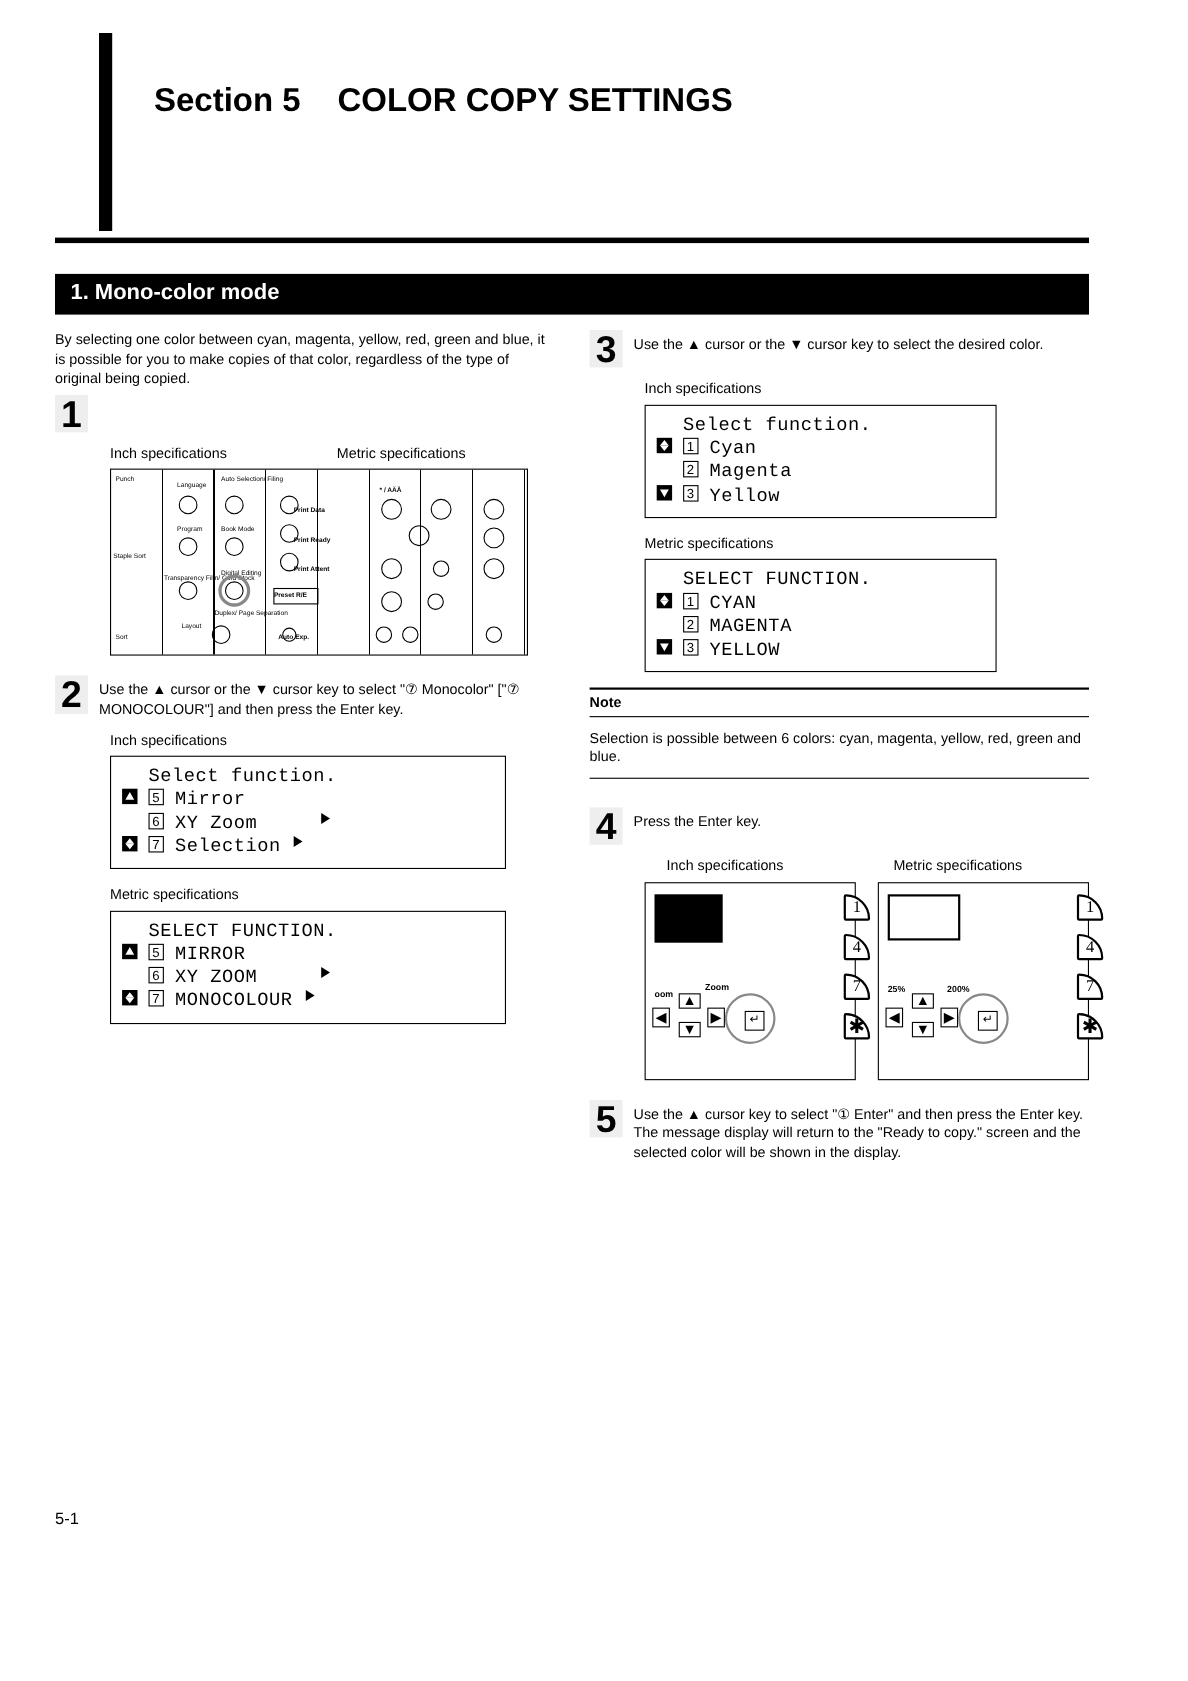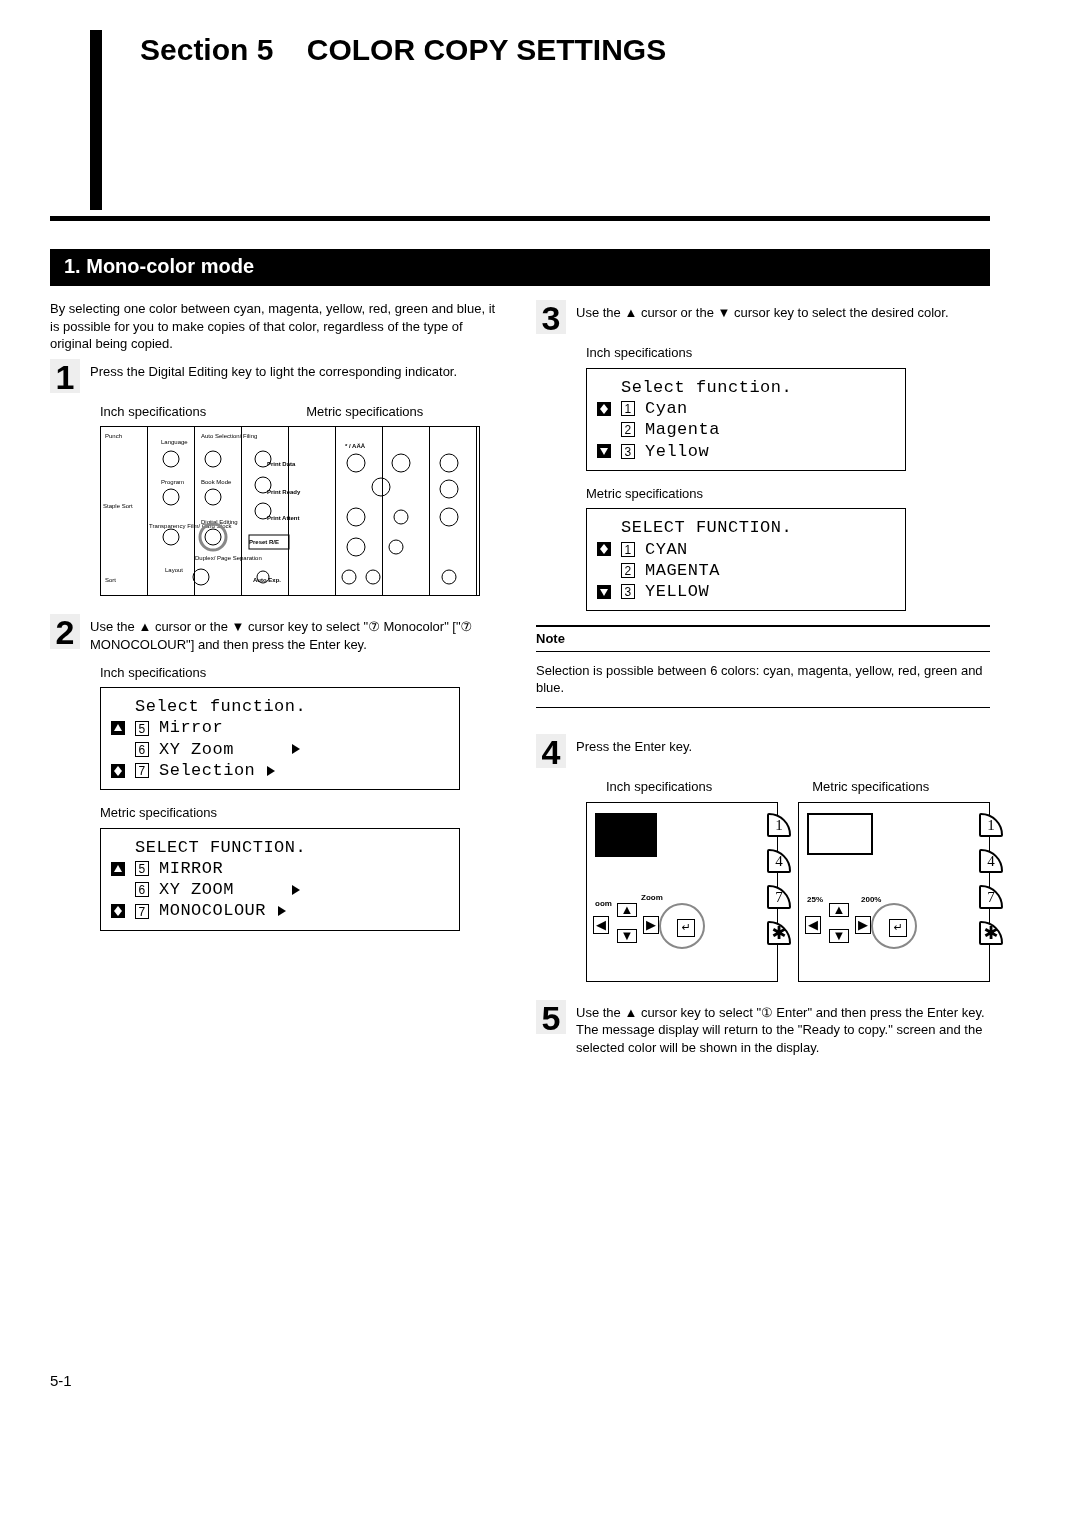--- a/index.html
+++ b/index.html
@@ -12,21 +12,21 @@
     padding: 30px 90px 60px 50px;
     line-height: 1.35;
   }
   .tab-mark {
     border-left: 12px solid #000;
     height: 180px;
     width: 12px;
   }
   .section-header {
     display: flex;
-    align-items: flex-start;
+    align-items: center;
     margin-bottom: 6px;
     padding-left: 40px;
   }
   .section-title {
     font-size: 30px;
     font-weight: bold;
     margin-left: 38px;
     padding-bottom: 56px;
   }
   .hr-thick {
@@ -74,21 +74,21 @@
   .lcd {
     border: 1px solid #000;
     font-family: "Courier New", monospace;
     font-size: 17px;
     padding: 8px 10px 8px 10px;
     margin: 4px 0 14px 50px;
     width: 360px;
     line-height: 1.25;
     letter-spacing: 0.5px;
   }
-  .lcd .row { display: flex; align-items: center; gap: 6px; }
+  .lcd .row { display: flex; align-items: flex-start; gap: 6px; }
   .mini-arrow-up, .mini-arrow-down, .mini-arrow-both {
     display: inline-block;
     width: 14px; height: 14px;
     background: #000;
     position: relative;
     margin-right: 4px;
   }
   .mini-arrow-up::after {
     content:"";
     position:absolute; left:3px; top:3px;
@@ -235,21 +235,20 @@
 <div class="subheading-bar">1.  Mono-color mode</div>
 
 <div class="columns">
 
   <div class="col">
 
     <p class="intro">By selecting one color between cyan, magenta, yellow, red, green and blue, it is possible for you to make copies of that color, regardless of the type of original being copied.</p>
 
     <div class="step">
       <div class="step-num">1</div>
-      <div class="step-body">Press the Digital Editing key to light the corresponding indicator.</div>
     </div>
     <div class="spec-row">
       <span>Inch specifications</span>
       <span style="margin-left:60px">Metric specifications</span>
     </div>
     <div class="panel-illus">
       <span class="tiny" style="left:4px;top:6px">Punch</span>
       <span class="tiny" style="left:60px;top:12px">Language</span>
       <span class="tiny" style="left:100px;top:6px">Auto Selection/ Filing</span>
       <span class="tiny" style="left:60px;top:52px">Program</span>

